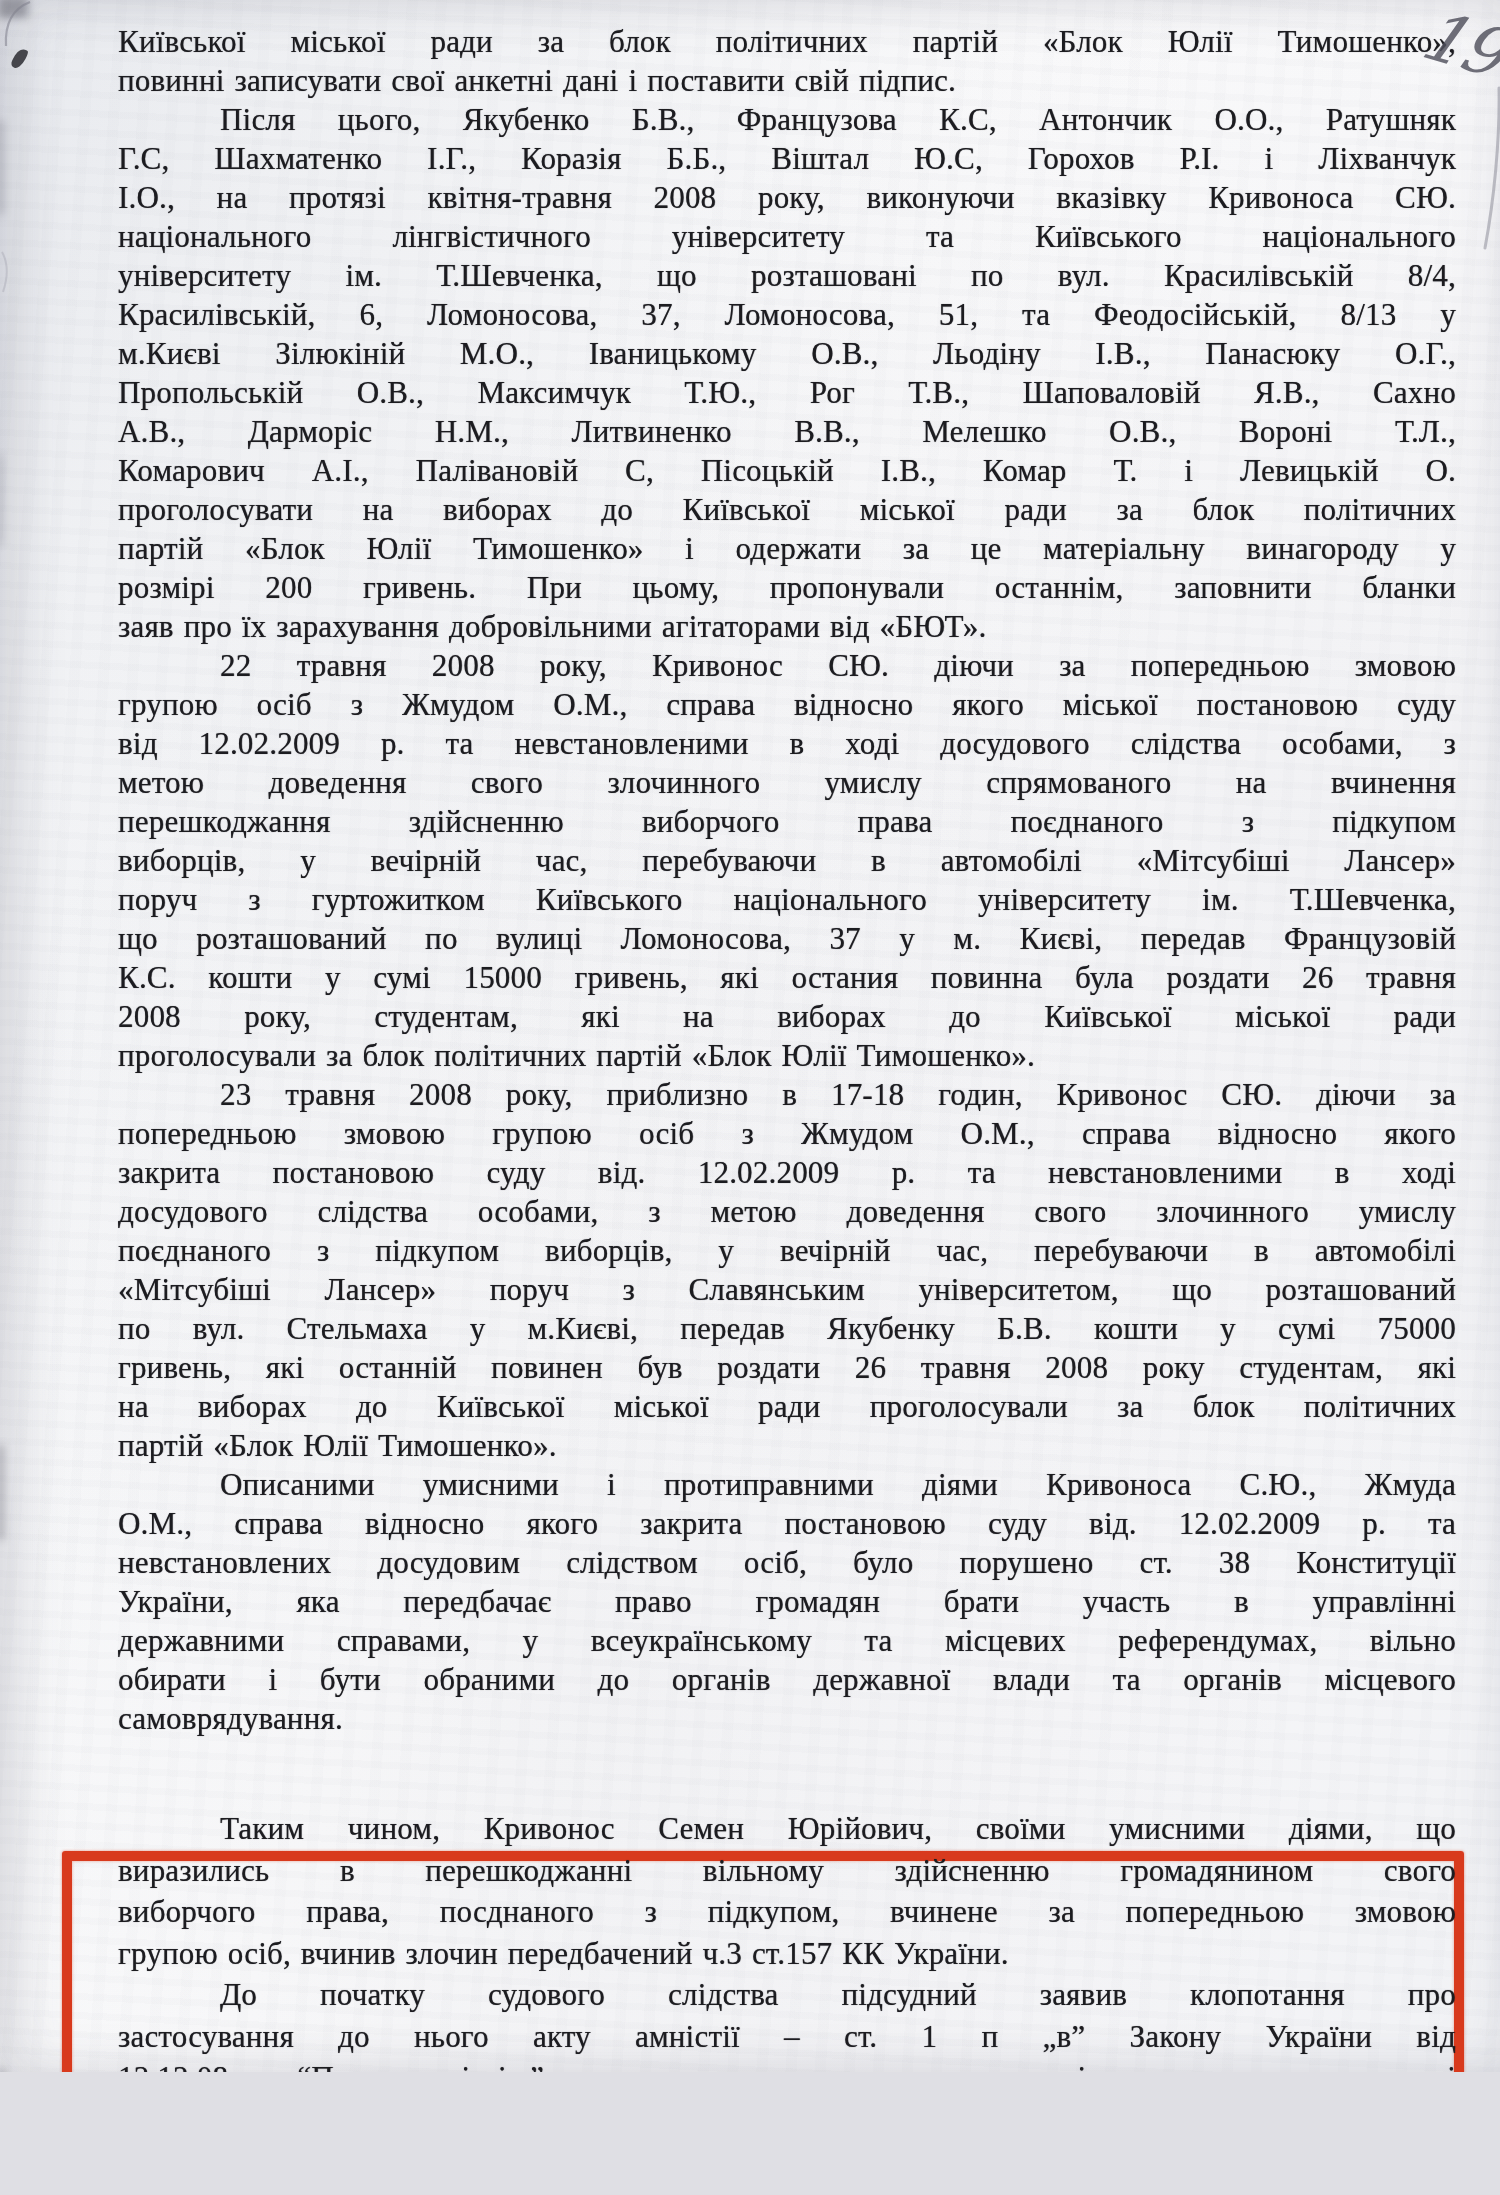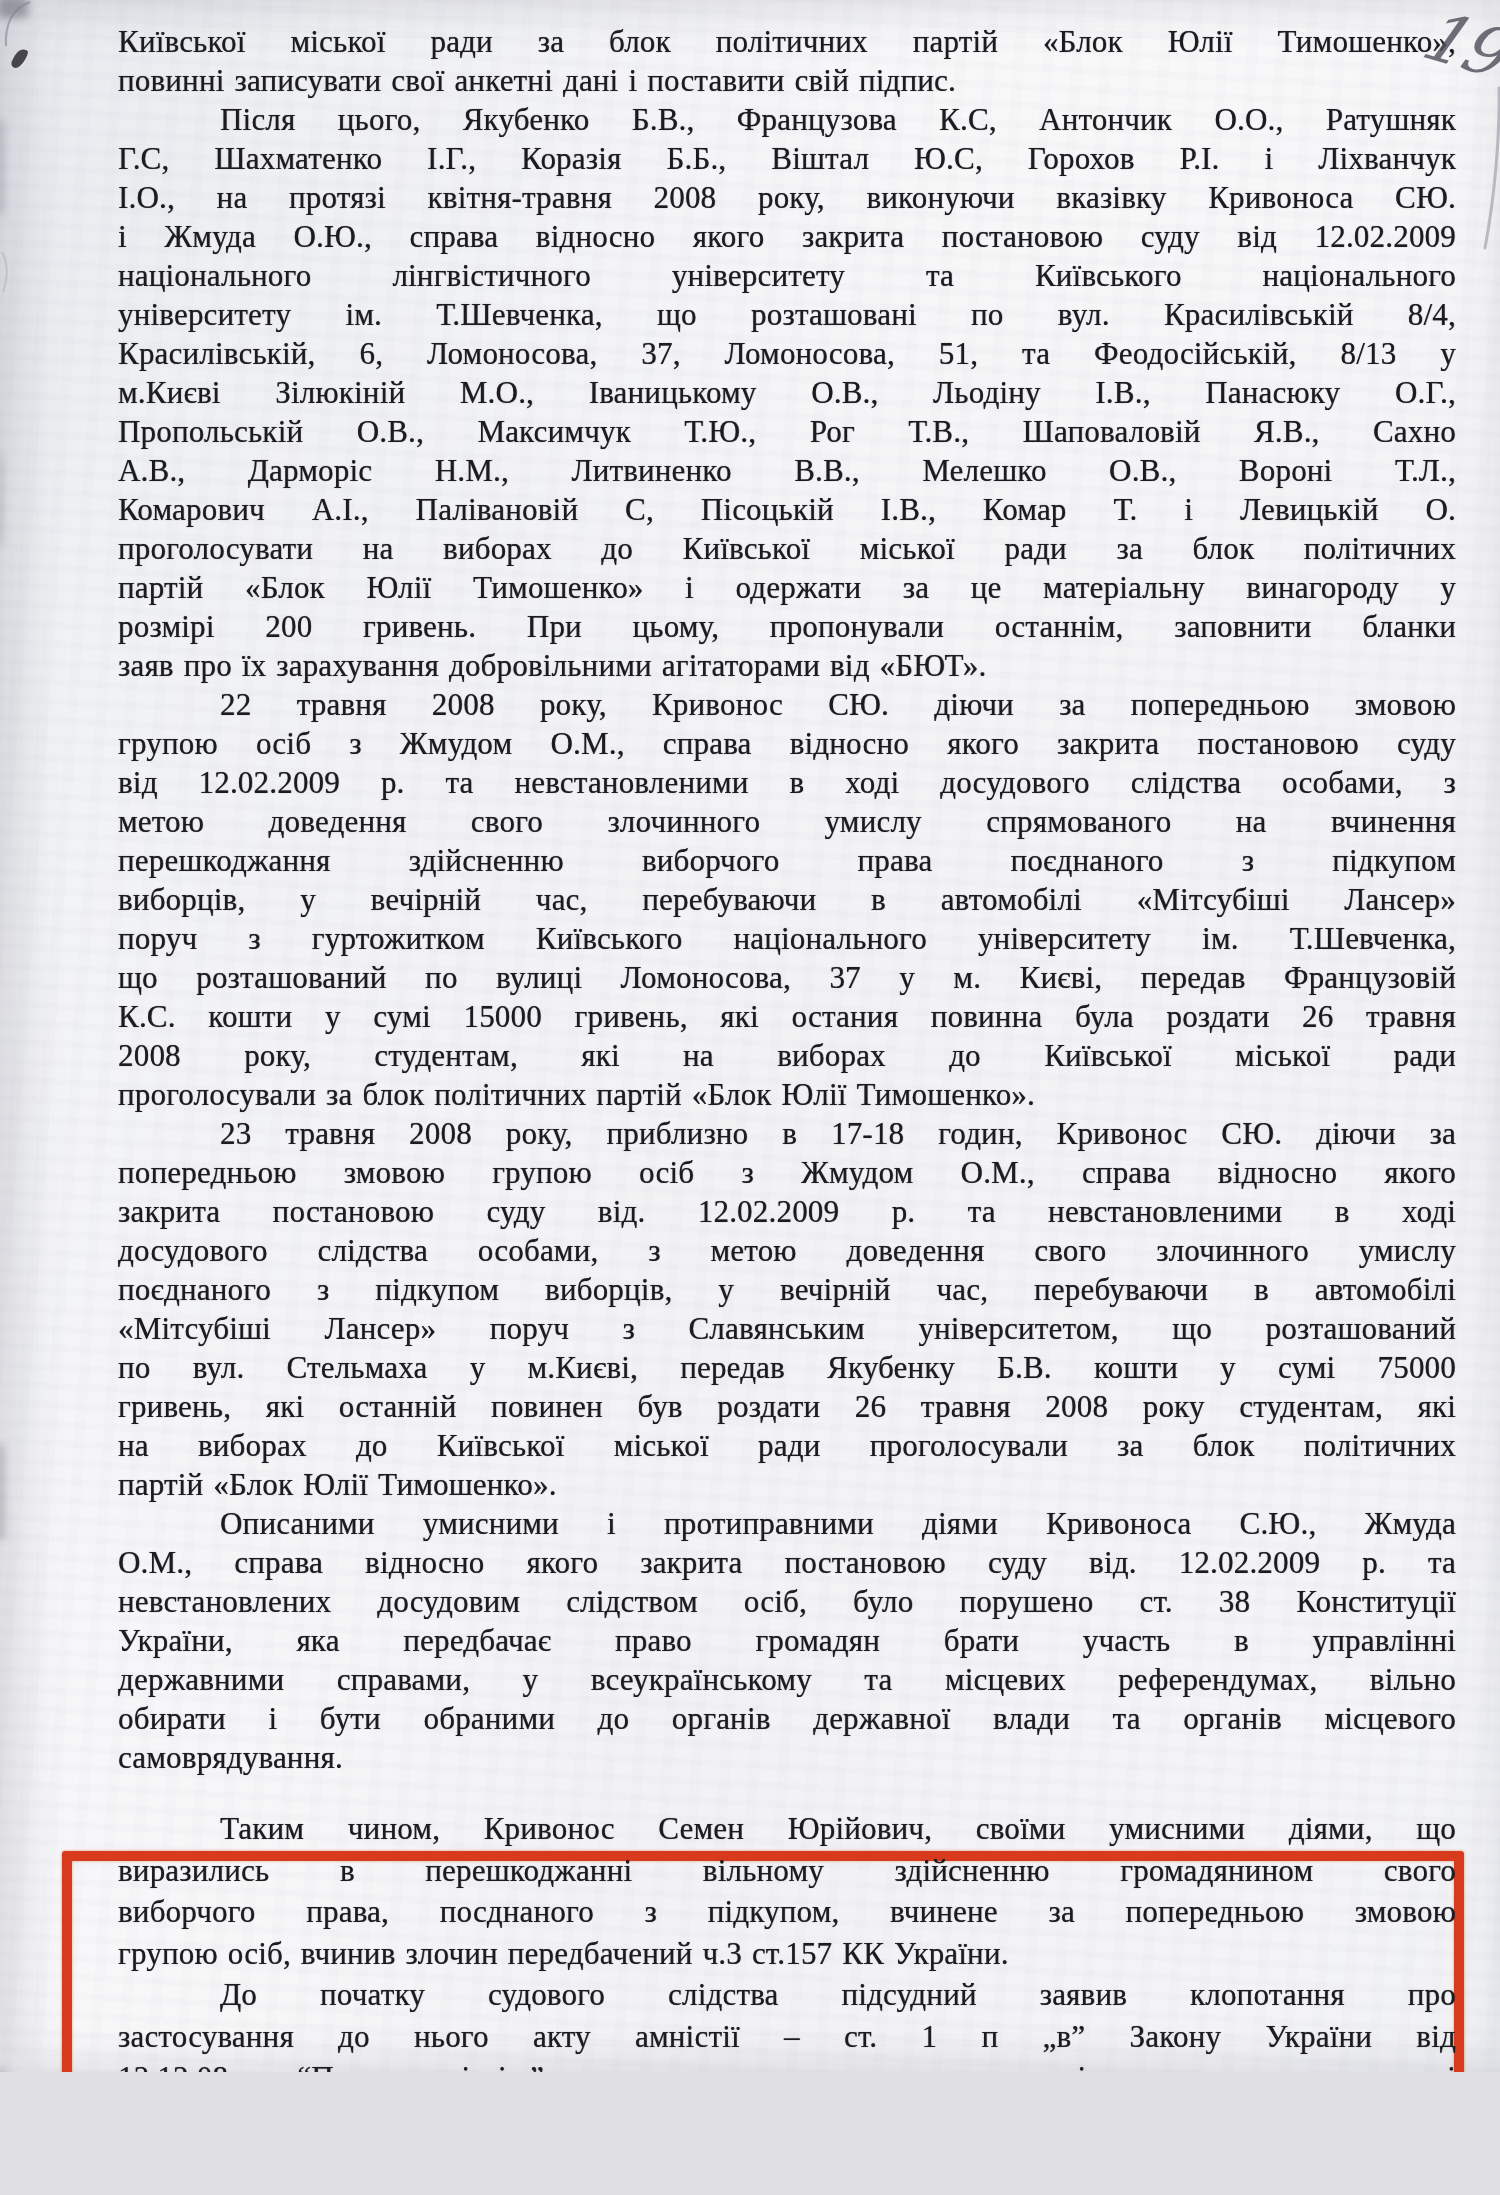--- a/index.html
+++ b/index.html
@@ -88,36 +88,35 @@
 
   <div class="text-block main">
       <div class="paragraph">
         <div class="line">Київської міської ради за блок політичних партій «Блок Юлії Тимошенко»,</div>
         <div class="line rag">повинні записувати свої анкетні дані і поставити свій підпис.</div>
       </div>
       <div class="paragraph">
         <div class="line indent">Після цього, Якубенко Б.В., Французова К.С, Антончик О.О., Ратушняк</div>
         <div class="line">Г.С, Шахматенко І.Г., Коразія Б.Б., Віштал Ю.С, Горохов Р.І. і Ліхванчук</div>
         <div class="line">І.О., на протязі квітня-травня 2008 року, виконуючи вказівку Кривоноса СЮ.</div>
-        <div class="line">і Жмуда О.Ю., справа відносно якого закрита постановою суду від 12.02.2009</div>
         <div class="line">національного лінгвістичного університету та Київського національного</div>
         <div class="line">університету ім. Т.Шевченка, що розташовані по вул. Красилівській 8/4,</div>
         <div class="line">Красилівській, 6, Ломоносова, 37, Ломоносова, 51, та Феодосійській, 8/13 у</div>
         <div class="line">м.Києві Зілюкіній М.О., Іваницькому О.В., Льодіну І.В., Панасюку О.Г.,</div>
         <div class="line">Пропольській О.В., Максимчук Т.Ю., Рог Т.В., Шаповаловій Я.В., Сахно</div>
         <div class="line">А.В., Дарморіс Н.М., Литвиненко В.В., Мелешко О.В., Вороні Т.Л.,</div>
         <div class="line">Комарович А.І., Палівановій С, Пісоцькій І.В., Комар Т. і Левицькій О.</div>
         <div class="line">проголосувати на виборах до Київської міської ради за блок політичних</div>
         <div class="line">партій «Блок Юлії Тимошенко» і одержати за це матеріальну винагороду у</div>
         <div class="line">розмірі 200 гривень. При цьому, пропонували останнім, заповнити бланки</div>
         <div class="line rag">заяв про їх зарахування добровільними агітаторами від «БЮТ».</div>
       </div>
       <div class="paragraph">
         <div class="line indent">22 травня 2008 року, Кривонос СЮ. діючи за попередньою змовою</div>
-        <div class="line">групою осіб з Жмудом О.М., справа відносно якого закрита постановою суду</div>
+        <div class="line">групою осіб з Жмудом О.М., справа відносно якого міської постановою суду</div>
         <div class="line">від 12.02.2009 р. та невстановленими в ході досудового слідства особами, з</div>
         <div class="line">метою доведення свого злочинного умислу спрямованого на вчинення</div>
         <div class="line">перешкоджання здійсненню виборчого права поєднаного з підкупом</div>
         <div class="line">виборців, у вечірній час, перебуваючи в автомобілі «Мітсубіші Лансер»</div>
         <div class="line">поруч з гуртожитком Київського національного університету ім. Т.Шевченка,</div>
         <div class="line">що розташований по вулиці Ломоносова, 37 у м. Києві, передав Французовій</div>
         <div class="line">К.С. кошти у сумі 15000 гривень, які остания повинна була роздати 26 травня</div>
         <div class="line">2008 року, студентам, які на виборах до Київської міської ради</div>
         <div class="line rag">проголосували за блок політичних партій «Блок Юлії Тимошенко».</div>
       </div>

